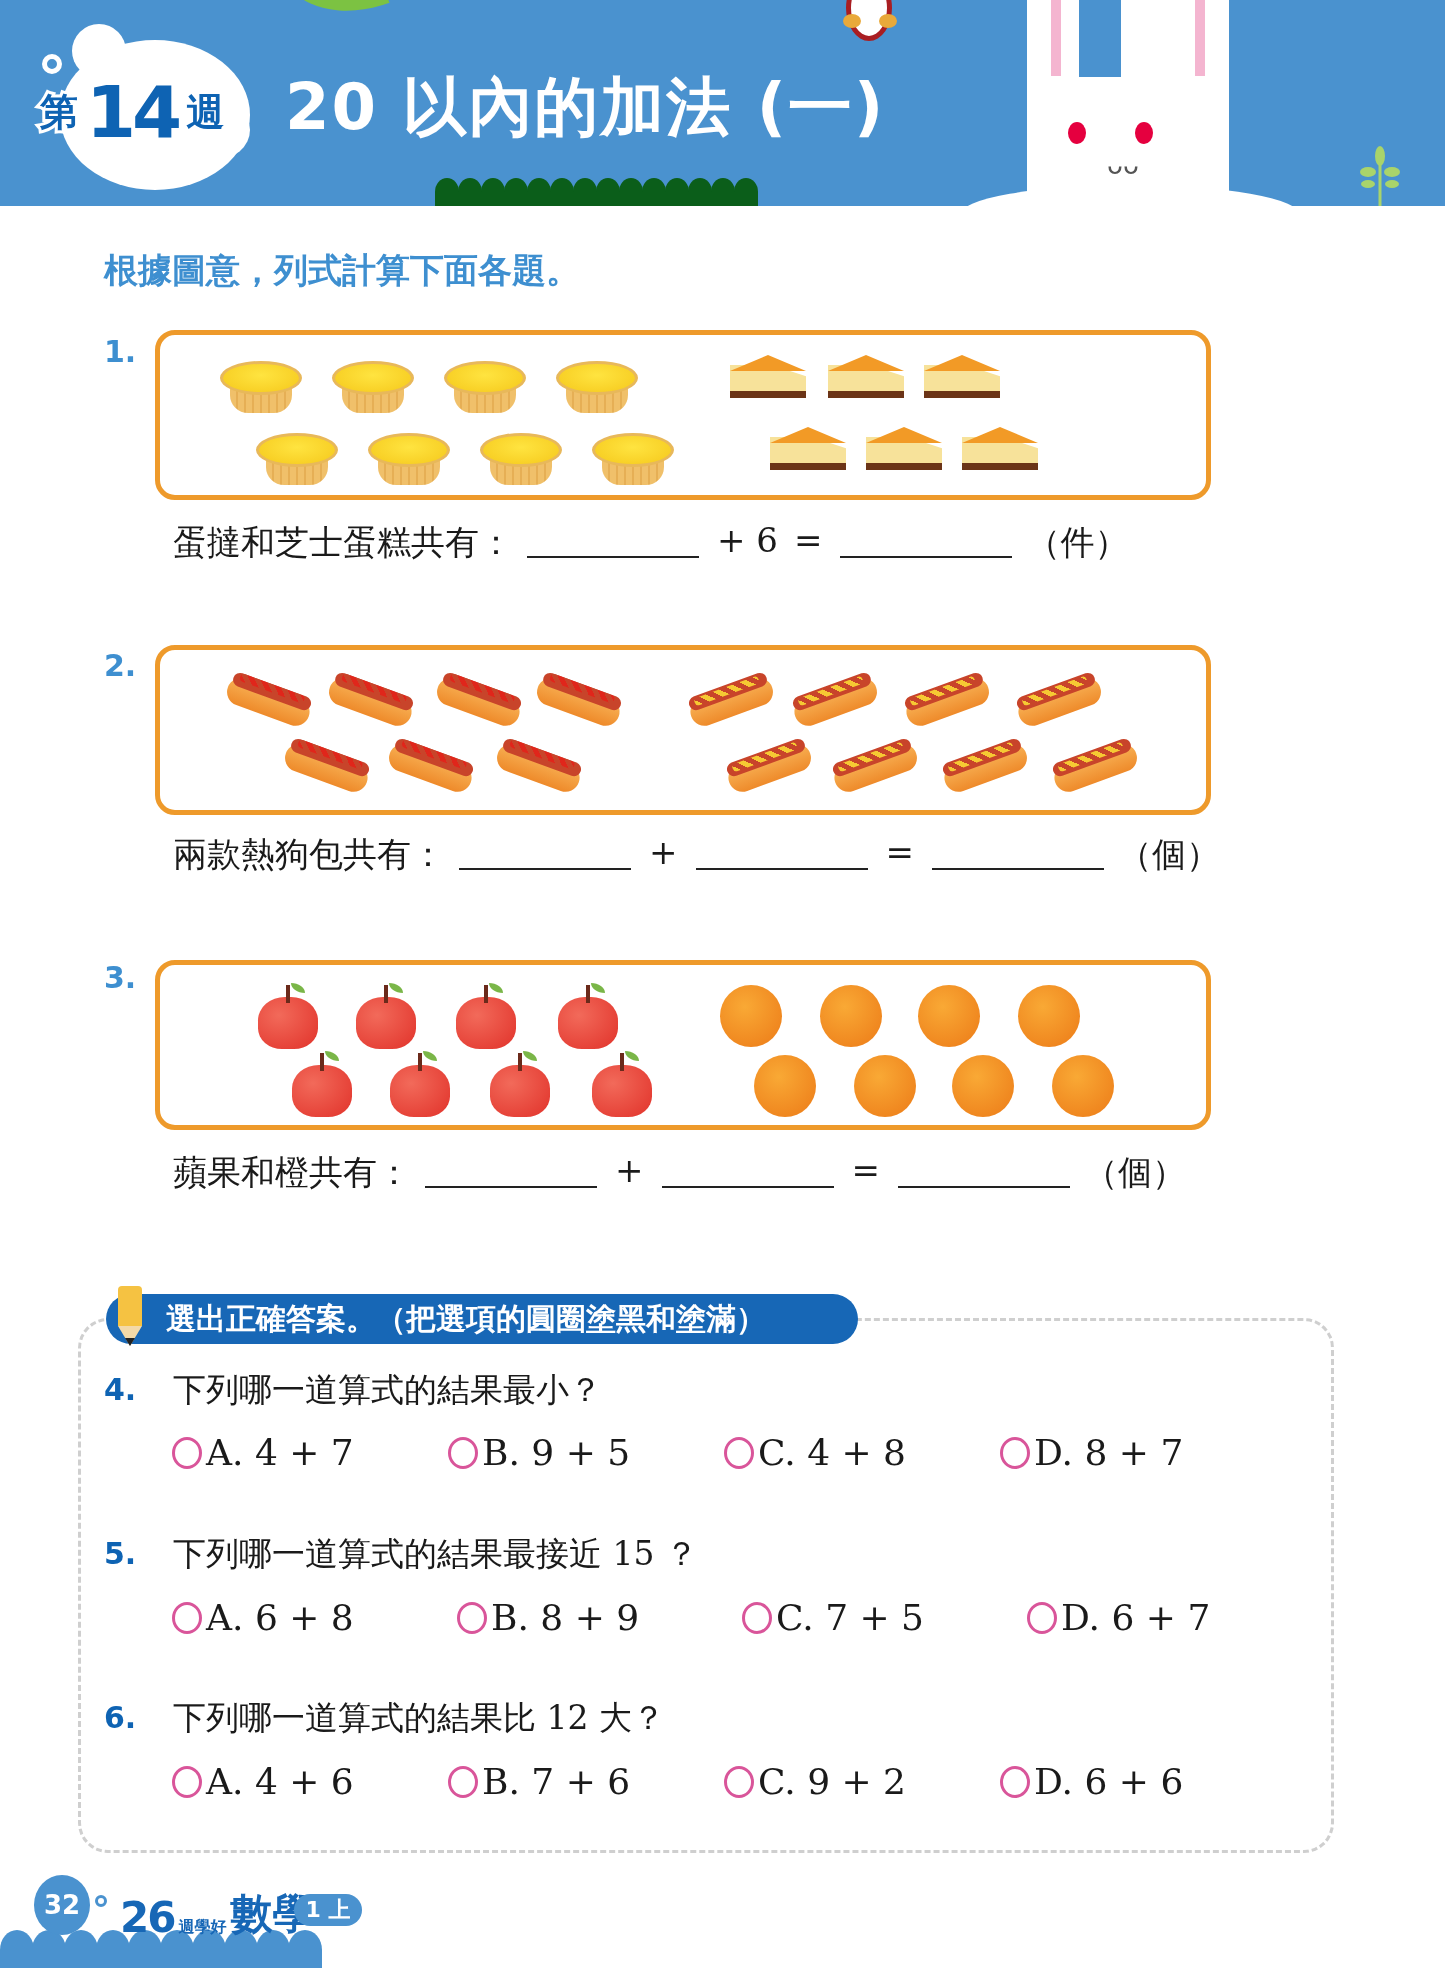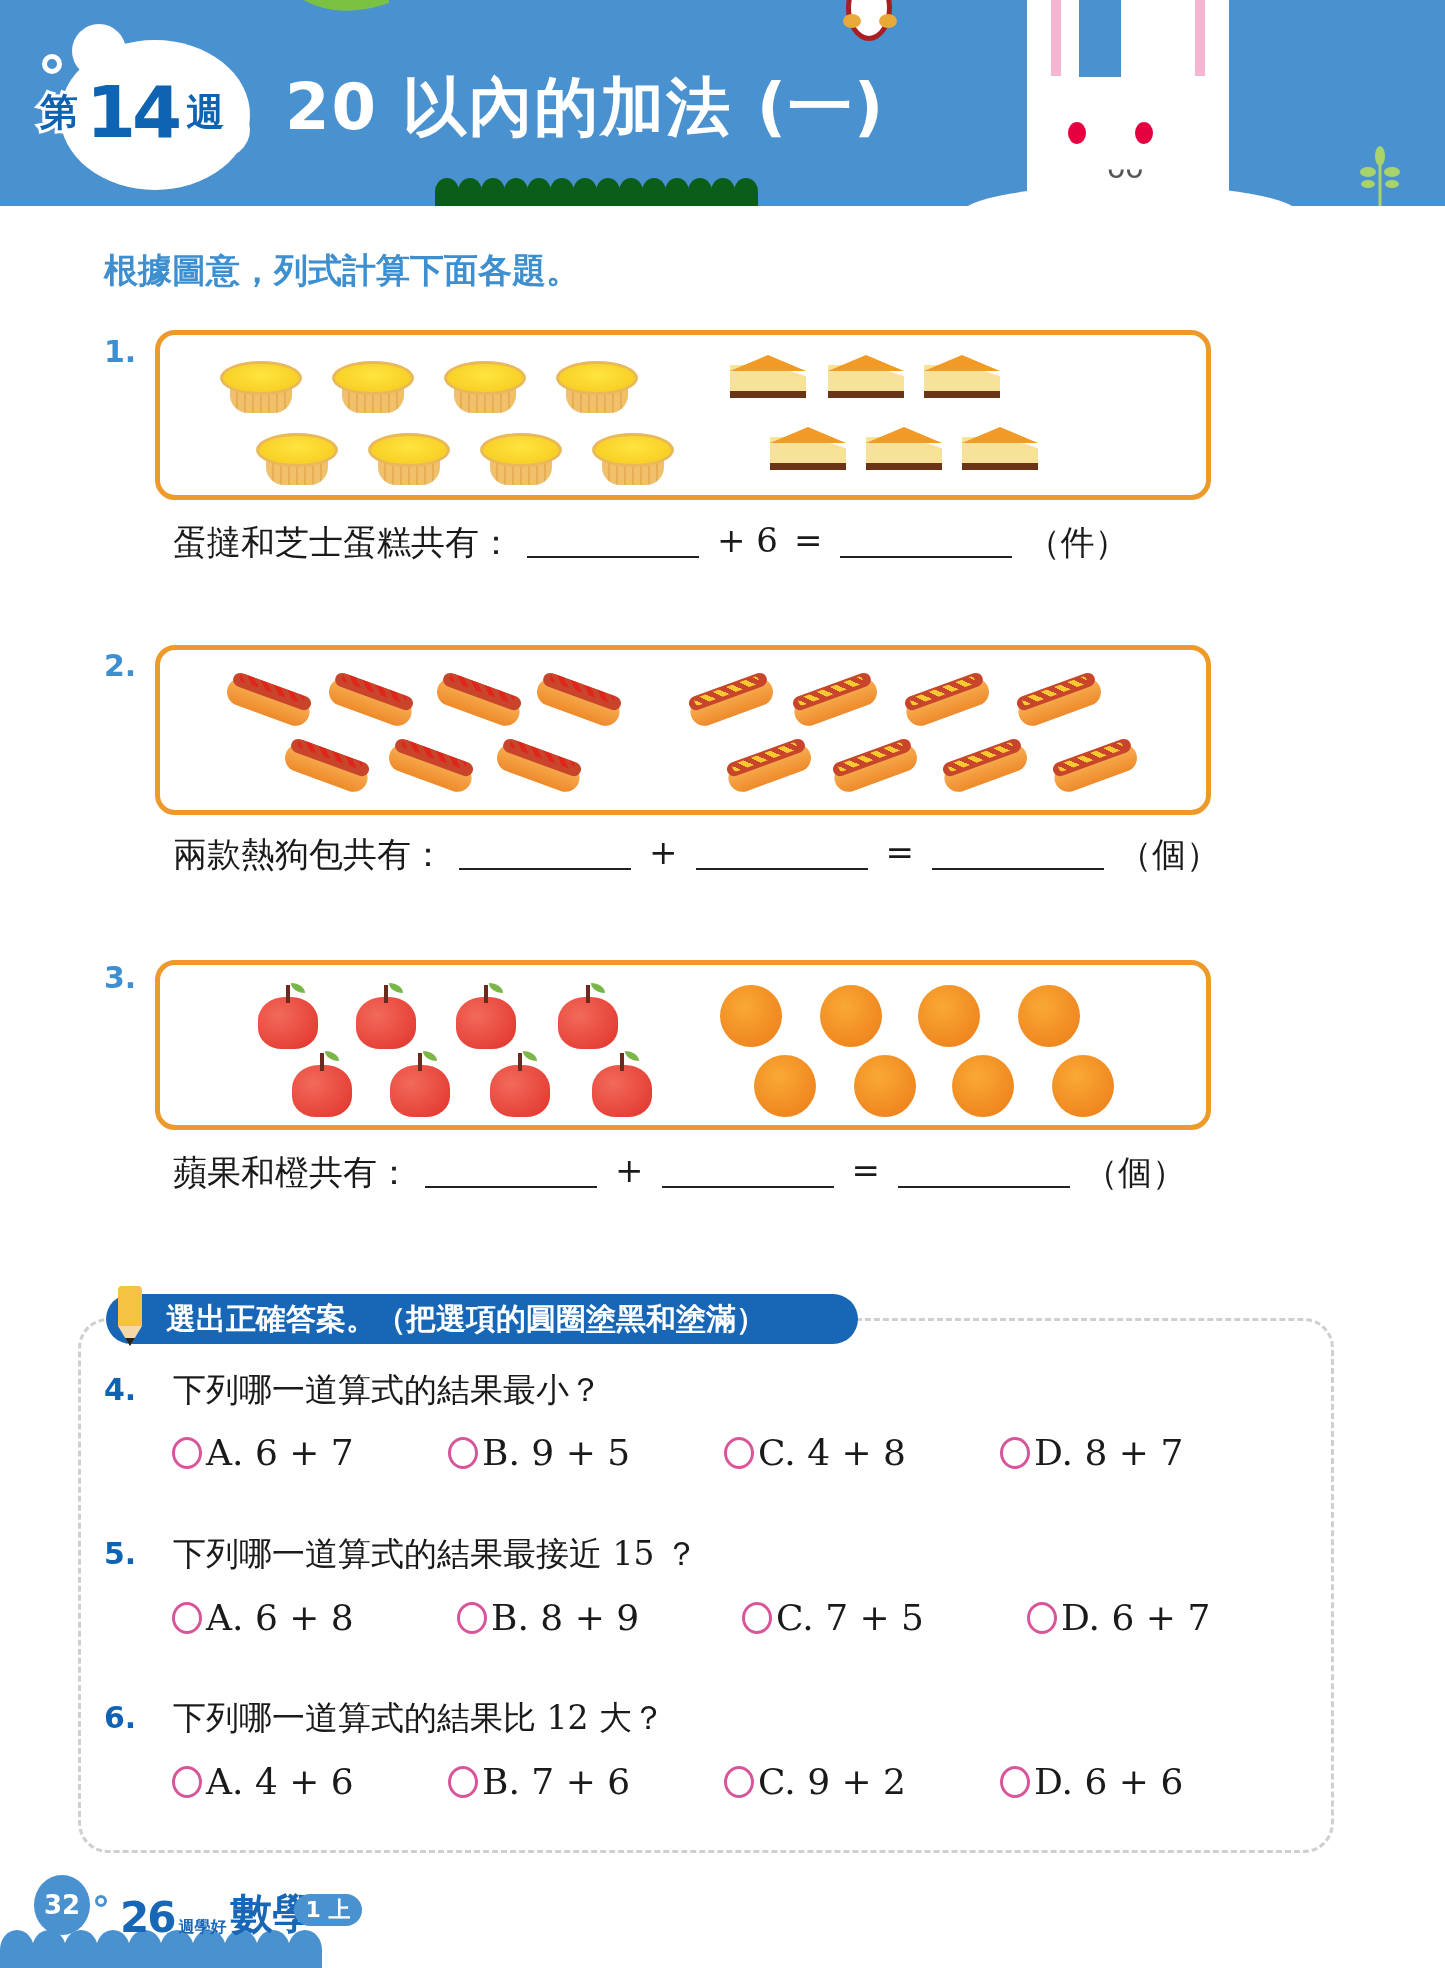--- a/index.html
+++ b/index.html
@@ -21,21 +21,21 @@
   .clock { position: absolute; left: 846px; top: -25px; width: 46px; height: 66px; border: 5px solid #A91E22;
            border-radius: 50%; background: #fff; }
   .clock-foot { position: absolute; top: 34px; width: 18px; height: 14px; background: #E9A93A; border-radius: 50%; }
   .grass { position: absolute; left: 435px; top: 178px; height: 28px; display: flex; }
   .grass span { width: 24px; height: 28px; background: #0B5E1A; border-radius: 50% 50% 0 0; margin-right: -1px; }
   .bunny { position: absolute; left: 1027px; top: 0; width: 202px; height: 206px; background: #fff; }
   .bunny-base { position: absolute; left: 960px; top: 185px; width: 340px; height: 60px; background: #fff; border-radius: 50%; }
   .ear { position: absolute; top: 0; width: 10px; height: 76px; background: #F4B5D0; }
   .ear-gap { position: absolute; left: 1079px; top: 0; width: 42px; height: 77px; background: #4A92CF; }
   .eye { position: absolute; width: 18px; height: 22px; background: #E5003F; border-radius: 50%; }
-  .mouth { position: absolute; font-family: "DejaVu Sans", sans-serif; font-size: 30px; color: #555; }
+  .mouth { position: absolute; font-family: "DejaVu Sans", sans-serif; font-size: 26px; color: #555; }
   .sprout { position: absolute; left: 1360px; top: 142px; width: 40px; height: 64px; }
 
   
   .instruction { position: absolute; left: 104px; top: 248px; font-family: "DejaVu Sans", sans-serif; font-weight: bold;
                  font-size: 34px; color: #3E8FD0; }
 
   
   .qnum { position: absolute; font-family: "DejaVu Sans", sans-serif; font-weight: bold; font-size: 30px; color: #3E8FD0; }
   .qnum.dark { color: #0E63B3; }
 
@@ -400,21 +400,21 @@
   <div class="body"></div>
     <div class="tip"></div>
     <div class="lead"></div>
 </div>
 
 <div class="qnum dark" style="left:104px;top:1372px;">4.</div>
 <div class="mc-q" style="top:1368px;">下列哪一道算式的結果最小？</div>
 <div class="mc-opts" style="top:1432px;">
   <div class="opt">
       <span class="radio"></span>
-      <span>A. 6 + 7</span>
+      <span>A. 4 + 7</span>
     </div>
   <div class="opt">
       <span class="radio"></span>
       <span>B. 9 + 5</span>
     </div>
   <div class="opt">
       <span class="radio"></span>
       <span>C. 4 + 8</span>
     </div>
   <div class="opt">

